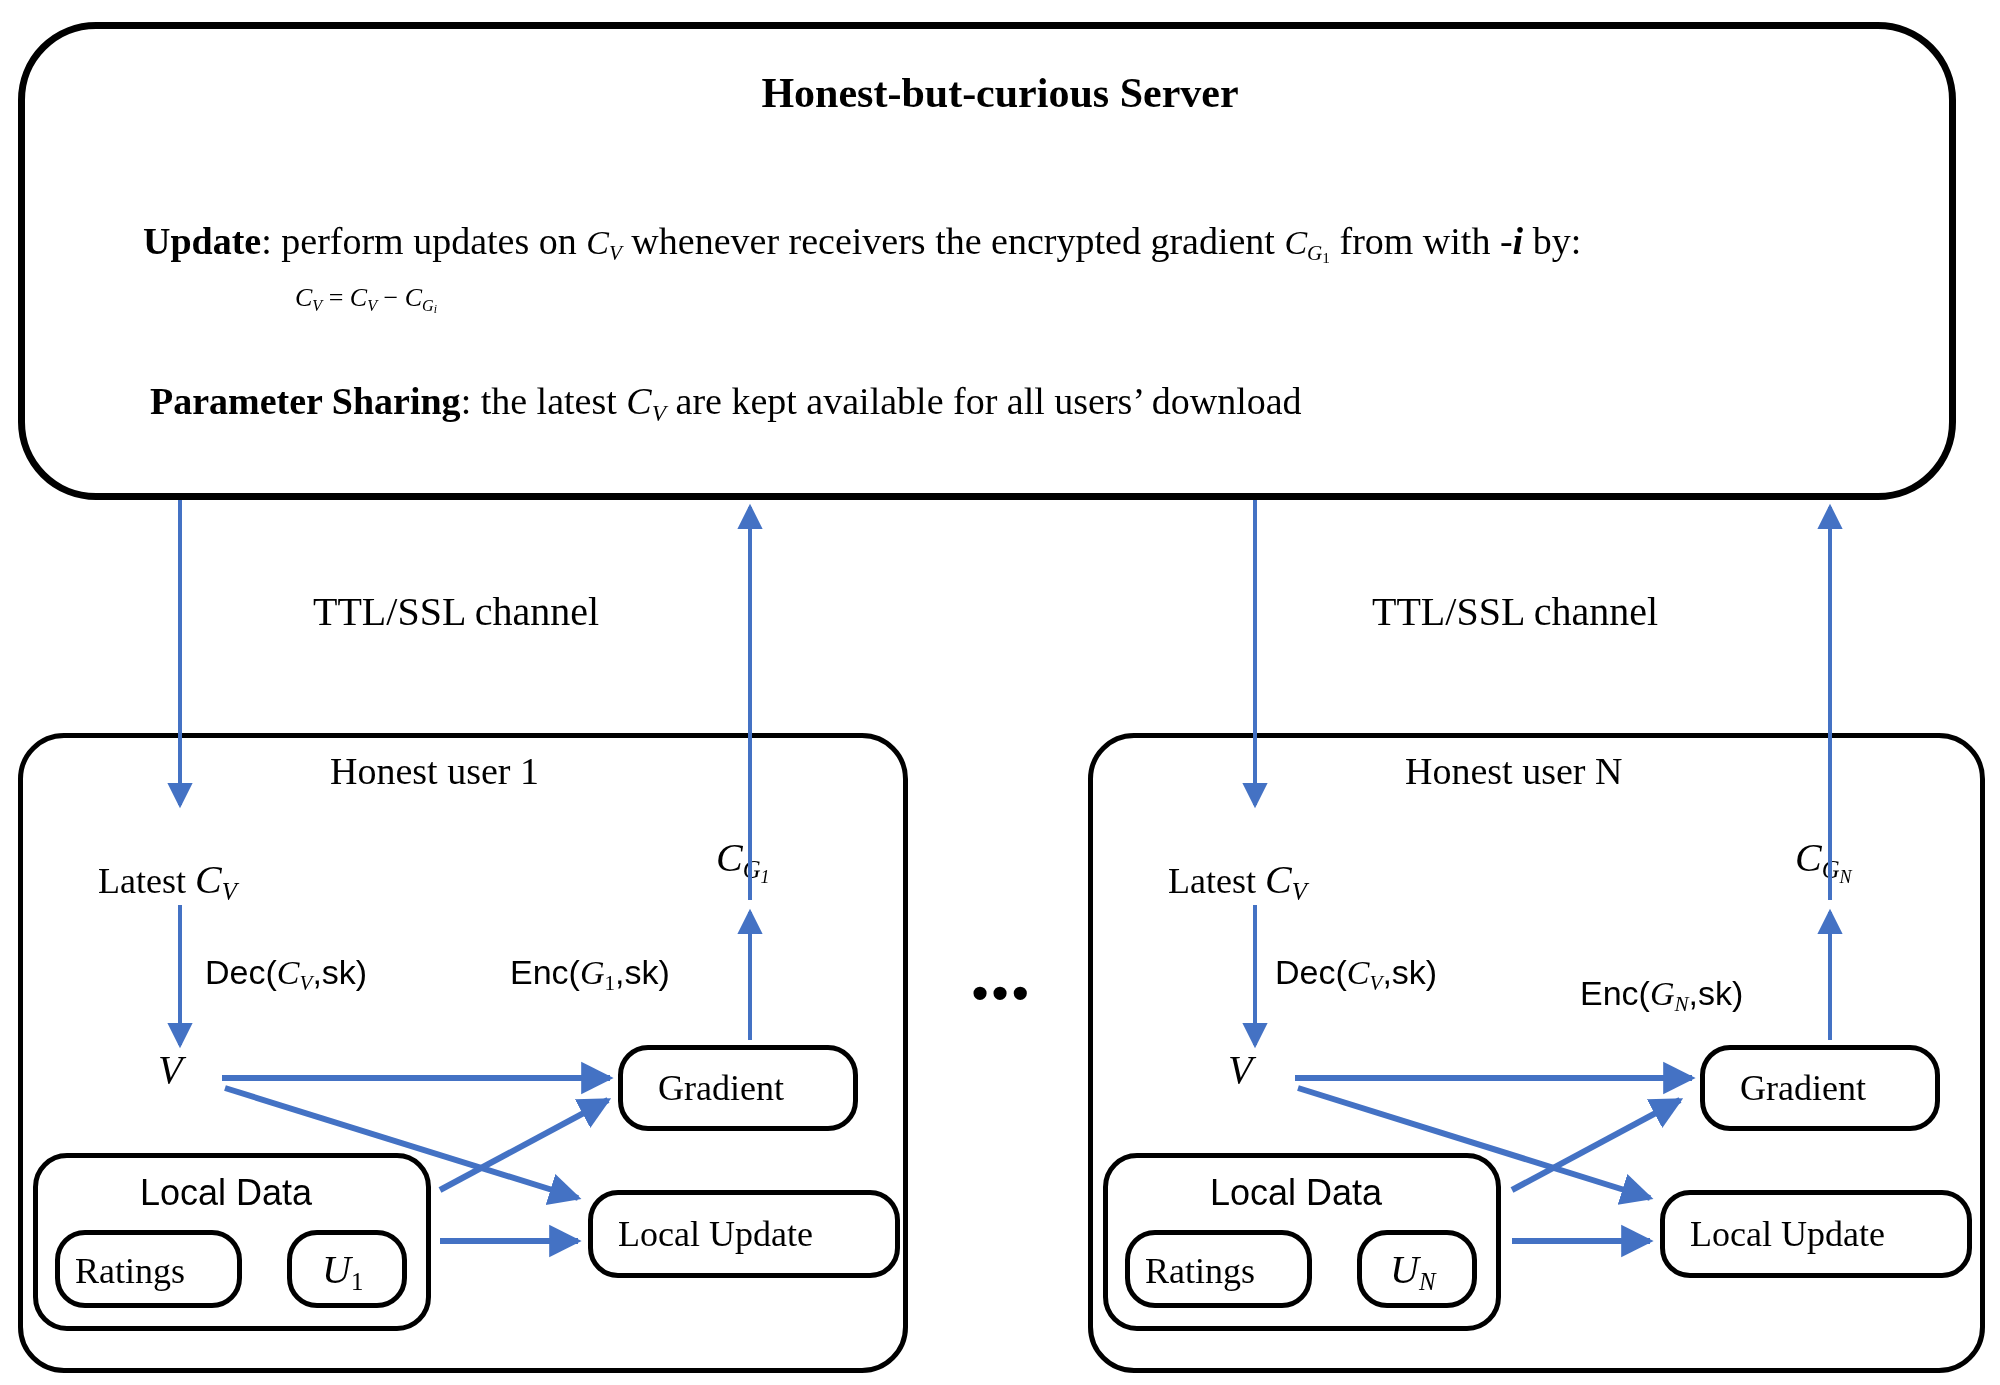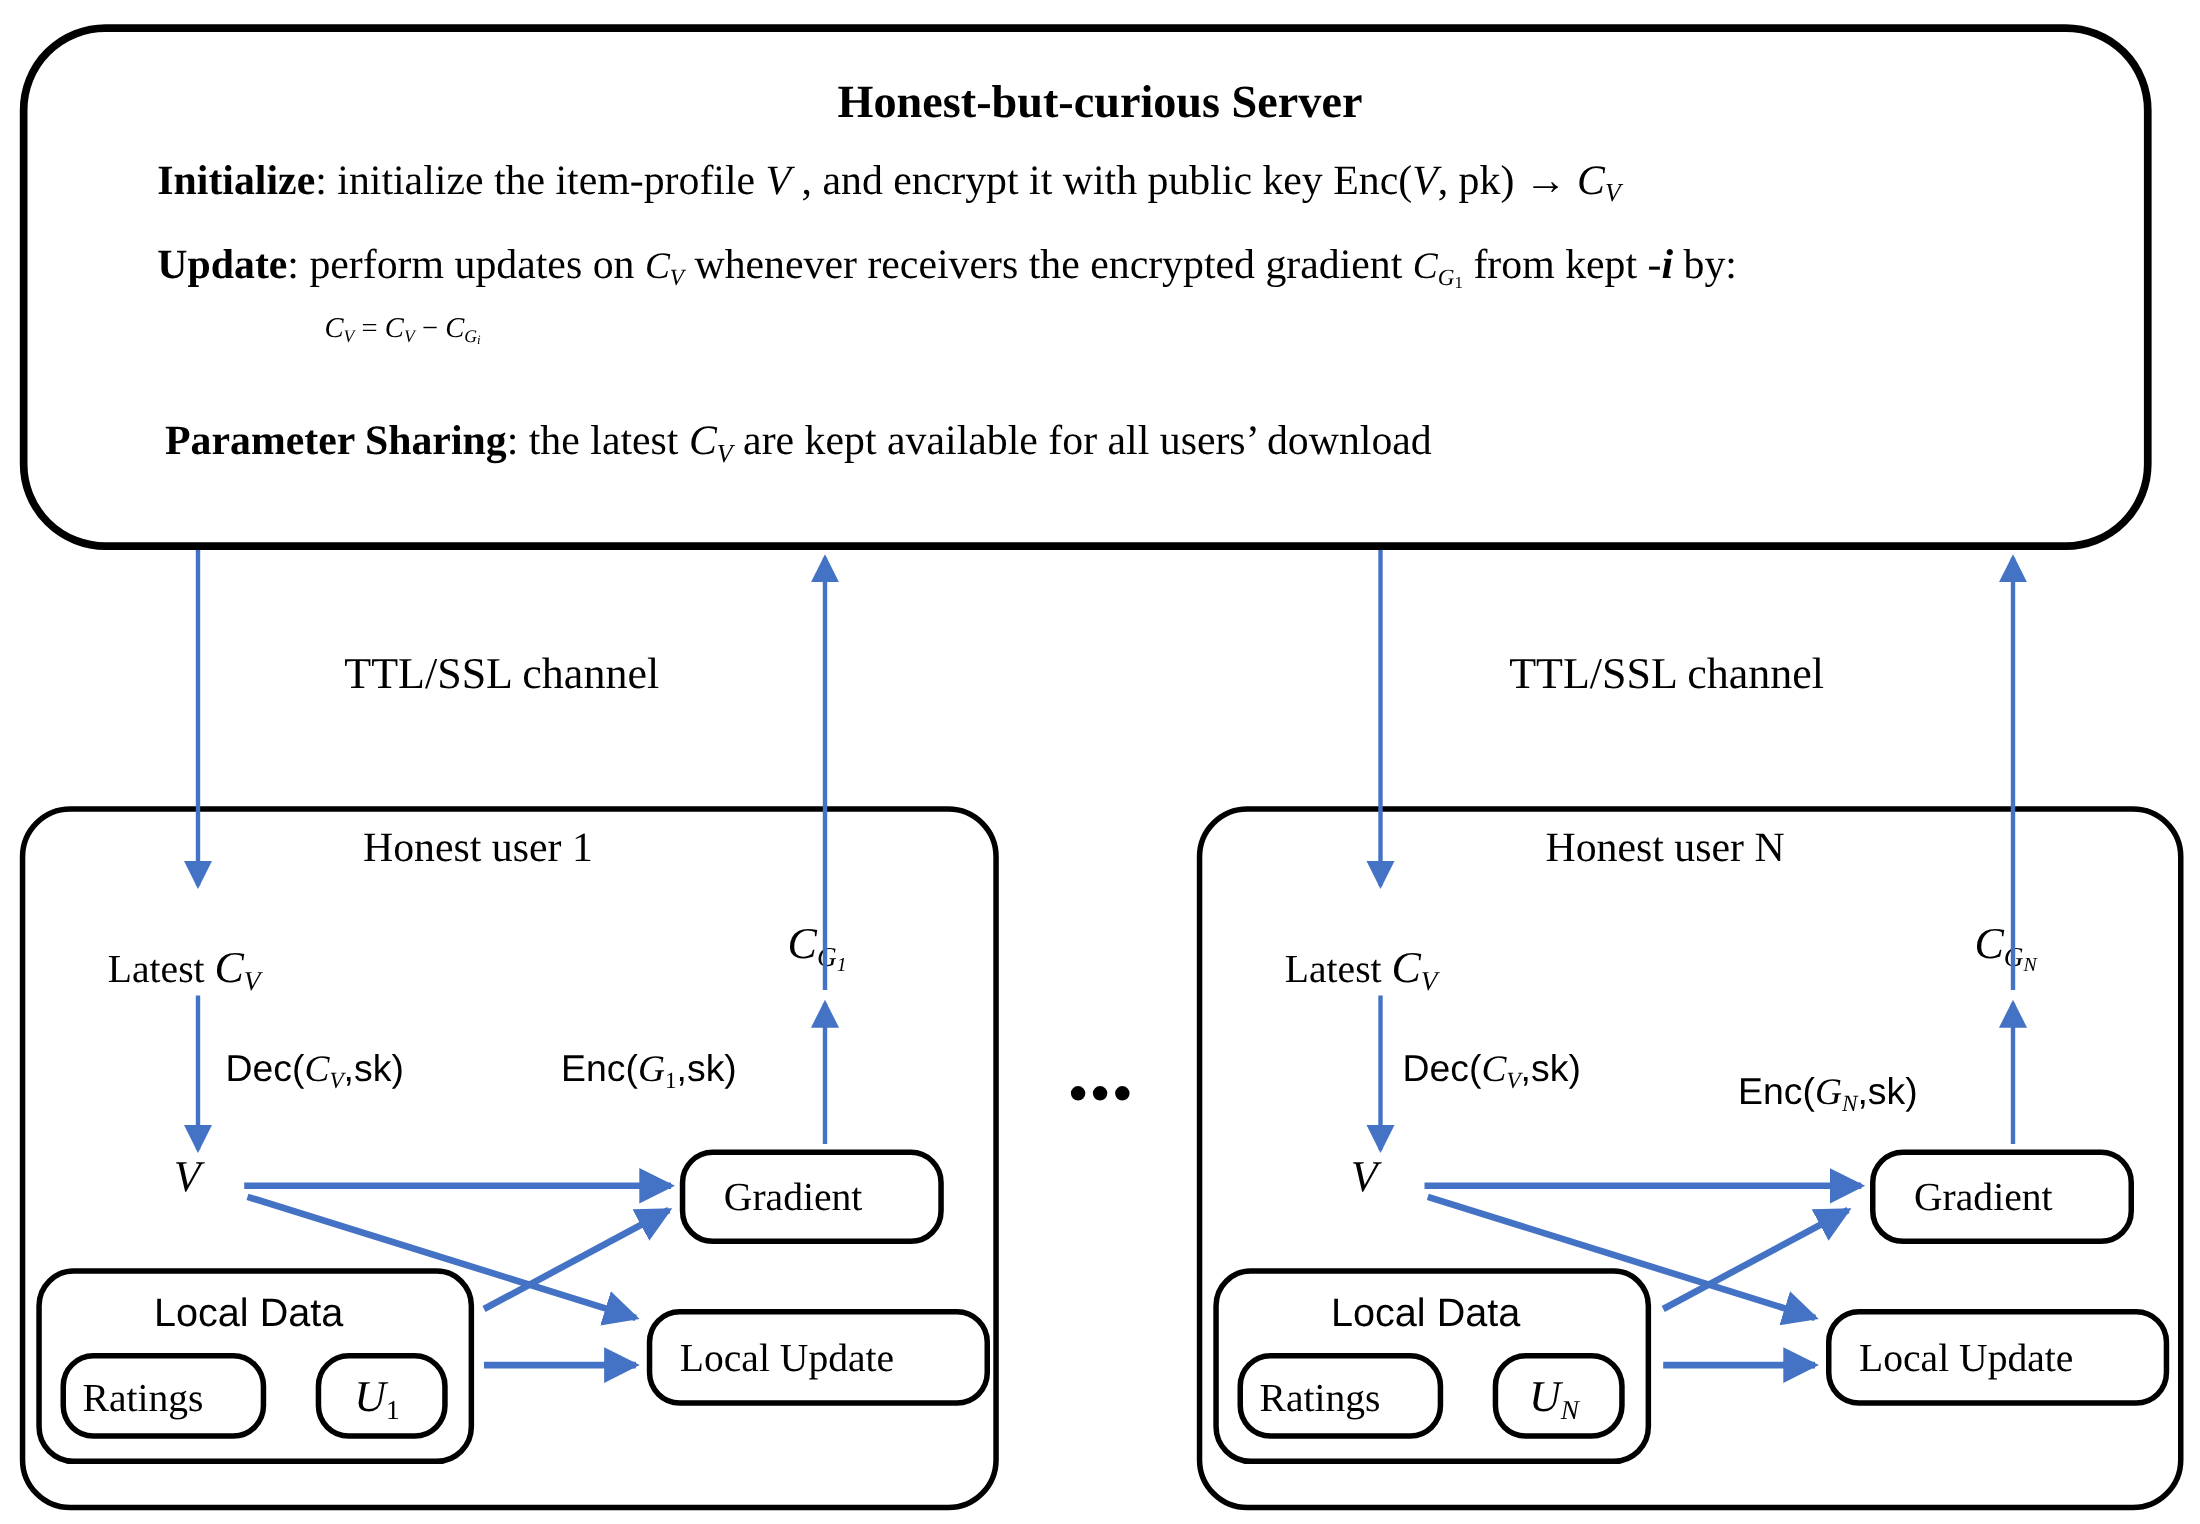--- a/index.html
+++ b/index.html
@@ -72,34 +72,27 @@
 </style>
 </head>
 <body>
 
 <div id="page">
 
   <div class="box server" style="left:18px; top:22px; width:1938px; height:478px;"></div>
 
   <div class="txt serif server-title" style="top:72px;">Honest-but-curious Server</div>
 
-  <div class="txt serif server-line" style="left:143px; top:145px;">
-    <span class="b">Initialize</span><span>: initialize the item-profile</span>
-    <span class="mvar">V</span>
-    <span>, and encrypt it with public key Enc(</span><span class="mvar">V</span><span>, pk)</span>
-    <span>→</span>
-    <span class="mvar"><span>C</span><sub>V</sub></span>
-  </div>
 
   <div class="txt serif server-line" style="left:143px; top:222px;">
     <span class="b">Update</span><span>: perform updates on</span>
     <span class="mvar" style="font-size:34px;"><span>C</span><sub>V</sub></span>
     <span>whenever receivers the encrypted gradient</span>
     <span class="mvar" style="font-size:34px;"><span>C</span><sub>G</sub><sub style="font-size:0.45em; bottom:-0.62em;" class="nosub">1</sub></span>
-    <span>from kept -</span><span class="mvar b">i</span>
+    <span>from with -</span><span class="mvar b">i</span>
     <span>by:</span>
   </div>
 
   <div class="txt serif formula" style="left:295px; top:285px;">
     <span class="mvar"><span>C</span><sub>V</sub></span>
     <span>=</span>
     <span class="mvar"><span>C</span><sub>V</sub></span>
     <span>−</span>
     <span class="mvar"><span>C</span><sub>G</sub><sub style="font-size:0.45em; bottom:-0.62em;">i</sub></span>
   </div>

